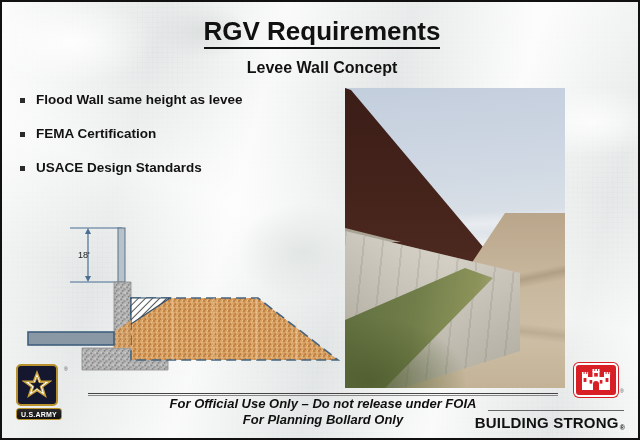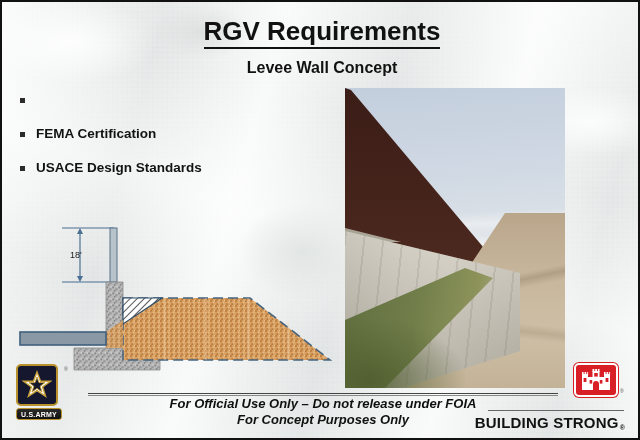--- a/index.html
+++ b/index.html
@@ -97,21 +97,21 @@
     font-size: 13.5px;
     font-weight: bold;
     color: #121212;
     line-height: 20px;
     white-space: nowrap;
   }
 
   
   #diagram {
     position: absolute;
-    left: 8px;
+    left: 16px;
     top: 218px;
     width: 330px;
     height: 165px;
   }
 
   
   #photo {
     position: absolute;
     left: 343px;
     top: 86px;
@@ -295,20 +295,21 @@
   <div id="bg"></div>
 
   <div id="title">
     <span class="ul">RGV Requirements</span>
   </div>
   <div id="subtitle">Levee Wall Concept</div>
 
   <div id="bullets">
     <div class="bullet">
       <span class="mark"><i title="▪"></i></span>
+      <span class="btext">Flood Wall same height as levee</span>
     </div>
     <div class="bullet">
       <span class="mark"><i title="▪"></i></span>
       <span class="btext">FEMA Certification</span>
     </div>
     <div class="bullet">
       <span class="mark"><i title="▪"></i></span>
       <span class="btext">USACE Design Standards</span>
     </div>
   </div>
@@ -382,21 +383,21 @@
     <div class="ph-wall"></div>
     <div class="ph-wall-streaks"></div>
     <div class="ph-grass"></div>
     <div class="ph-grass2"></div>
   </div>
 
   <div id="footer-rule"></div>
   <div id="footer-rule2"></div>
   <div id="fouo">
     <div>For Official Use Only – Do not release under FOIA</div>
-    <div>For Concept Purposes Only</div>
+    <div>For Planning Bollard Only</div>
   </div>
 
   <div class="bs-line"></div>
   <div id="building-strong">
     <span>BUILDING STRONG</span><sup>®</sup>
   </div>
 
   <div id="army-logo">
     <div class="army-box">
       <svg width="30" height="30" viewBox="0 0 30 30">

